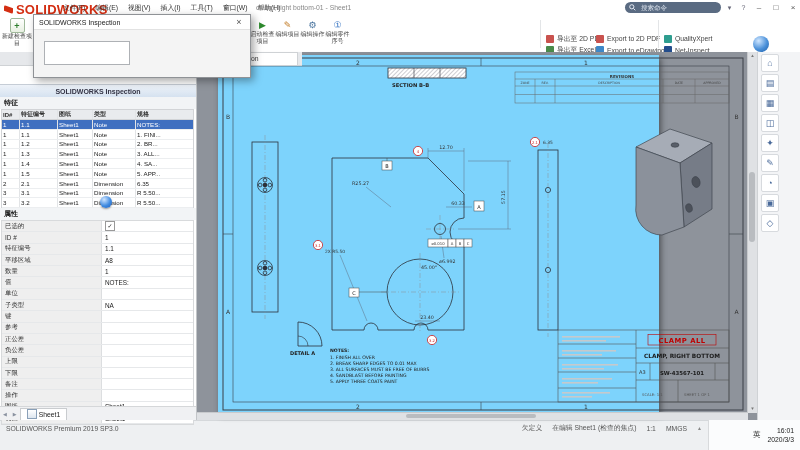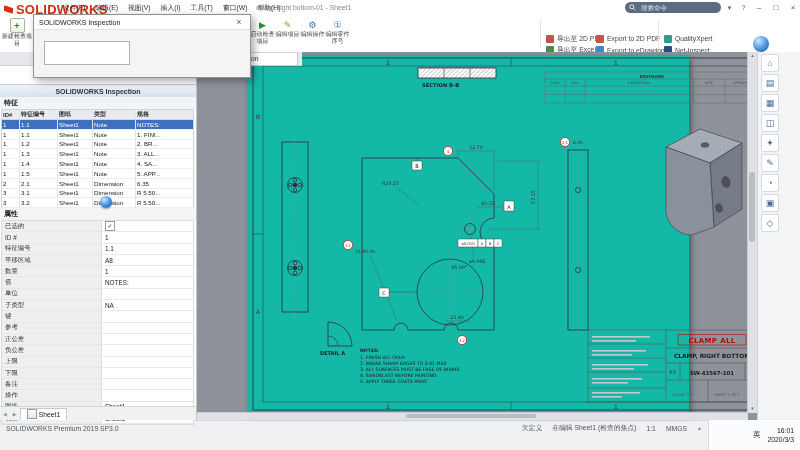--- a/index.html
+++ b/index.html
@@ -69,21 +69,21 @@
   .pval{flex:1;font-size:6.4px;display:flex;align-items:center;padding-left:3px;color:#222;background:#fff;overflow:hidden;white-space:nowrap;}
   .prow.check .pvtext{width:8px;height:8px;border:1px solid #999;font-size:6px;line-height:8px;text-align:center;padding-left:0;}
   .balloon-dot{left:100px;top:144px;width:12px;height:12px;border-radius:50%;z-index:7;
       background:radial-gradient(circle at 35% 30%,#cfe5ff,#3f8ae0 55%,#1d5fc0);box-shadow:0 1px 2px rgba(0,0,0,.4);}
   .sheettabs{left:0;bottom:0;width:196px;height:13px;background:#f0f1f3;border-top:1px solid #d5d7d9;display:flex;align-items:center;}
   .tab-nav{font-size:5px;color:#8a92a0;padding:0 3px;}
   .sheet-tab{display:flex;align-items:center;gap:2px;background:#fff;border:1px solid #c9cccf;border-bottom:none;height:11px;padding:0 6px;font-size:6.8px;color:#222;}
   .sheet-ico{width:8px;height:8px;border:1px solid #8aa0b8;background:linear-gradient(#fff,#dde6ef);}
   
   .graphics{left:196px;top:52px;width:561px;height:368px;background:#8e939b;z-index:1;}
-  .sheet{left:22px;top:3px;width:441px;height:358px;background:#14b8a6;box-shadow:2px 3px 6px rgba(0,0,0,.45);margin-left:30px;}
+  .sheet{left:22px;top:3px;width:441px;height:358px;background:#7dd3fc;box-shadow:2px 3px 6px rgba(0,0,0,.45);}
   .sheet svg{display:block;font-family:"DejaVu Sans","Liberation Sans",sans-serif;}
   .vscroll{right:0;top:0;width:9px;height:361px;background:#dfe1e4;border-left:1px solid #c8cacd;}
   .vthumb{left:1px;top:120px;width:6px;height:70px;background:#b9bcc0;border-radius:3px;}
   .scroll-arrow{width:9px;height:8px;font-size:4.5px;color:#777;text-align:center;line-height:8px;}
   .sa-down{bottom:0;}
   .hscroll{left:0;bottom:0;height:7px;width:552px;background:#dfe1e4;border-top:1px solid #c8cacd;}
   .hthumb{left:210px;top:1px;width:130px;height:4px;background:#b9bcc0;border-radius:2px;}
   
   .rtools{left:757px;top:52px;width:43px;height:368px;background:#f3f4f6;border-left:1px solid #cfd2d5;z-index:2;}
   .rt-ico{width:16px;height:16px;margin:2px 0 2px 3px;font-size:9px;color:#4a6a9a;display:flex;align-items:center;justify-content:center;

